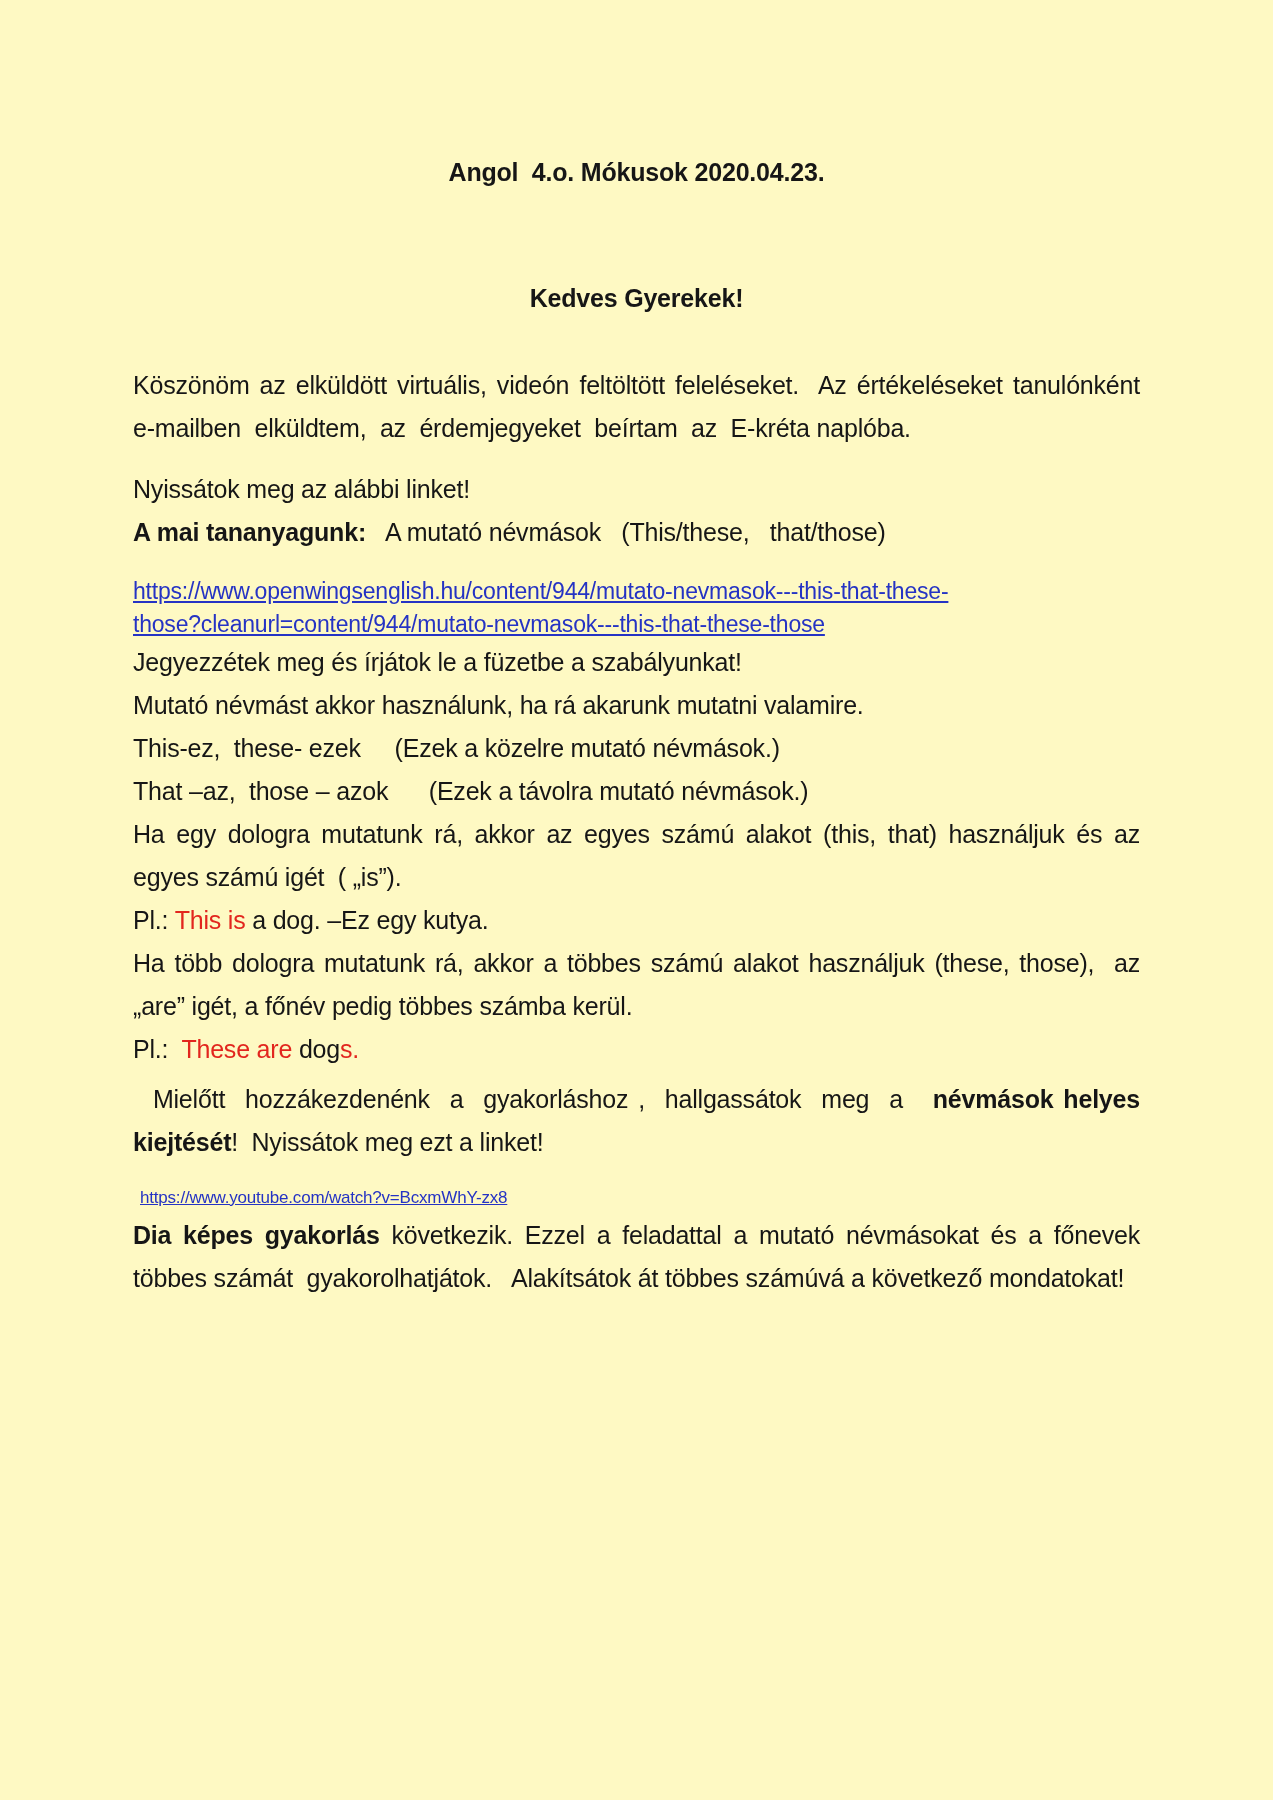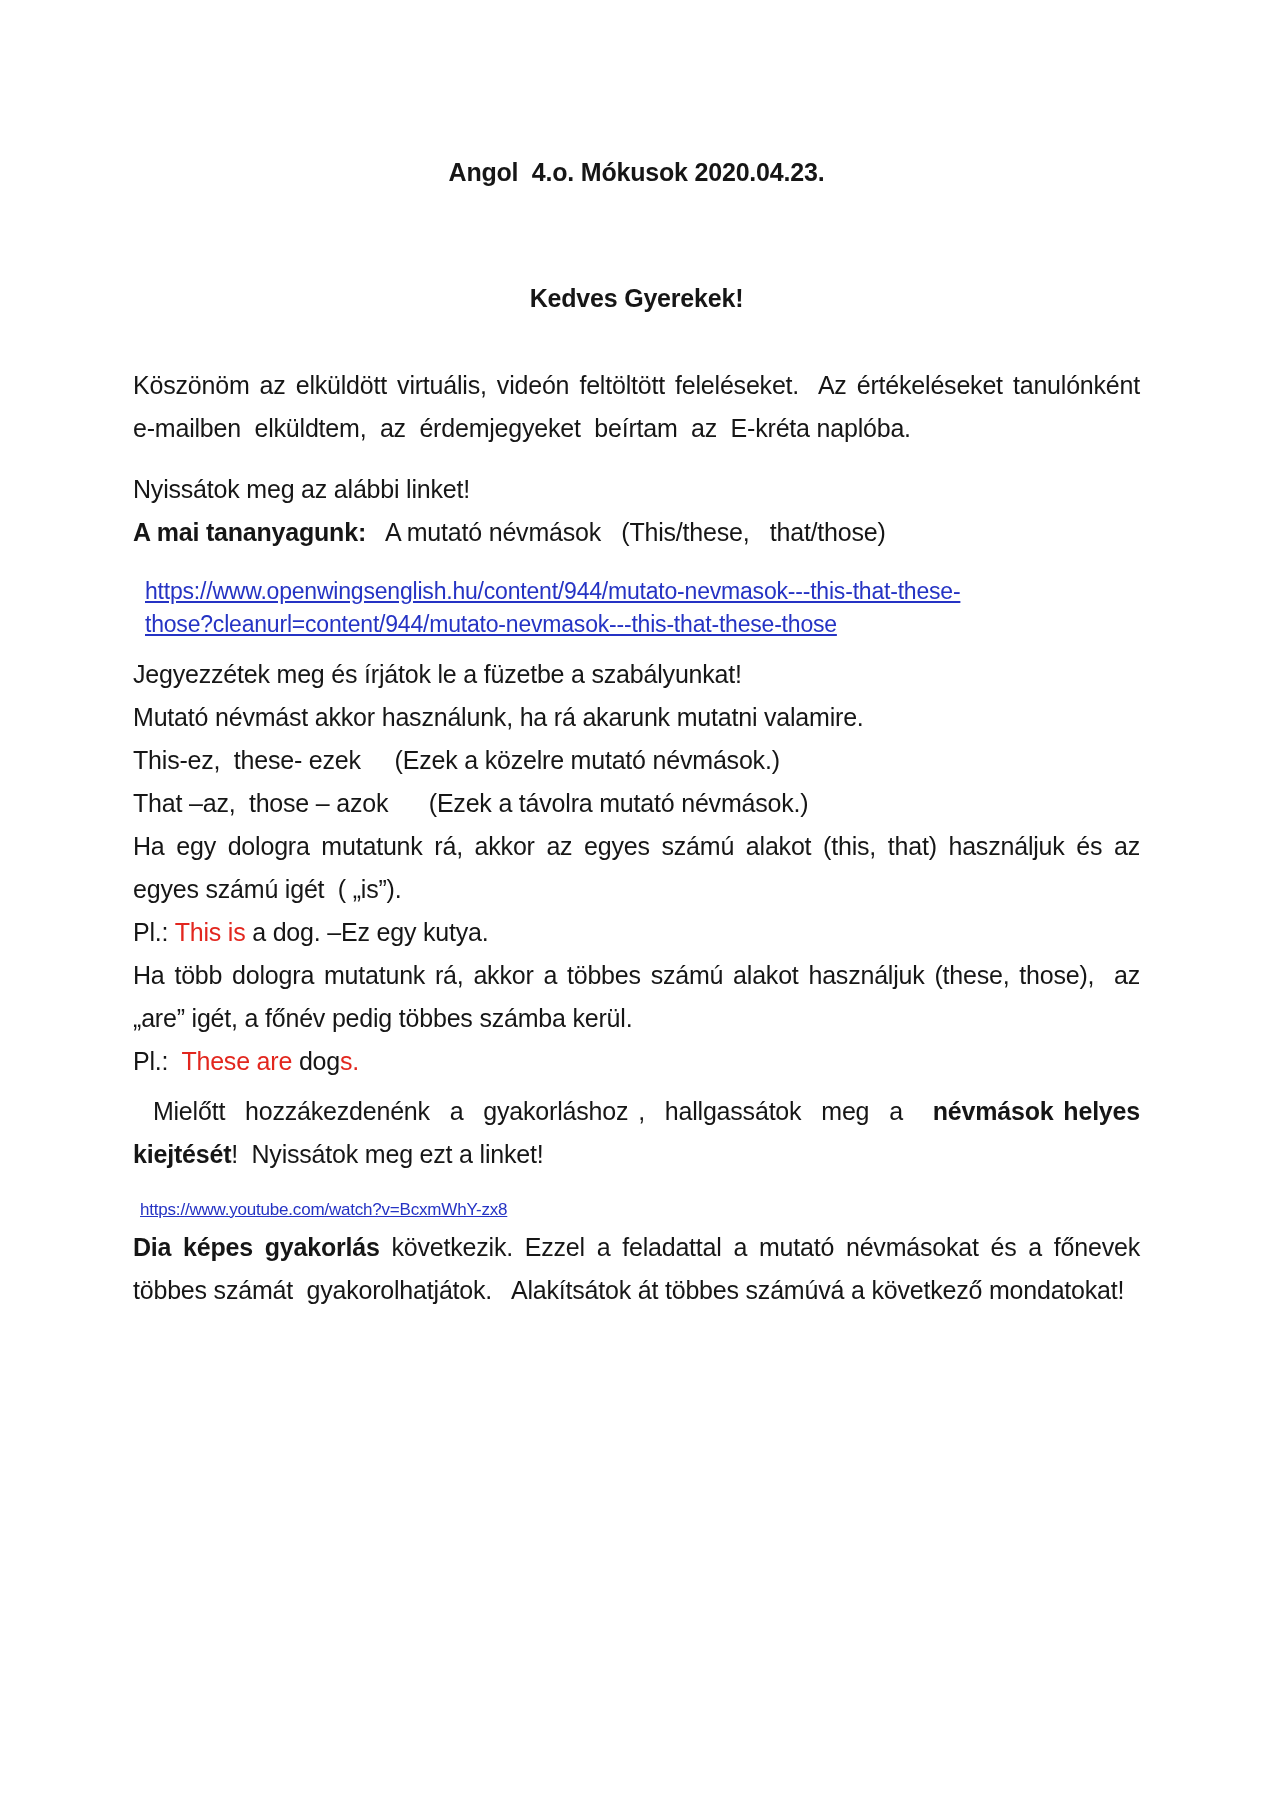--- a/index.html
+++ b/index.html
@@ -19,32 +19,32 @@
   .title,.greeting{
     text-align:center;
     font-weight:bold;
     white-space:pre-wrap;
   }
   .greeting{margin-top:83px;}
   .para{margin:0;text-align:justify;white-space:pre-wrap;}
   .intro{margin-top:44px;}
   .lesson{margin-top:18px;text-align:left;}
   .bold{font-weight:bold;}
-  .linkp{margin:12px;margin-top:21px;font-size:23px;line-height:33px;text-align:left;white-space:pre-wrap;}
+  .linkp{margin:0;margin-top:21px;font-size:23px;line-height:33px;text-align:left;white-space:pre-wrap;}
   .doclink{color:var(--link,#2533C4);text-decoration:underline;cursor:pointer;}
   .rules{}
   .mielott{margin-top:7px;}
   .ytp{margin:0;margin-top:17px;padding-left:7px;font-size:17px;line-height:33px;text-align:left;white-space:pre-wrap;}
   .dia{}
   .red{color:var(--red,#E2261E);}
 </style>
 </head>
 <body>
 
-<div class="page" style="--text: #161616; --link: #2533C4; --red: #E2261E; background: #ffffff;">
+<div class="page" style="--text: #161616; --link: #2533C4; --red: #E2261E; background: #fef9c3;">
   <div class="title">Angol  4.o. Mókusok 2020.04.23.</div>
   <div class="greeting">Kedves Gyerekek!</div>
 
   <p class="para intro">Köszönöm az elküldött virtuális, videón feltöltött feleléseket.  Az értékeléseket tanulónként  e-mailben  elküldtem,  az  érdemjegyeket  beírtam  az  E-kréta naplóba.</p>
 
   <div class="para lesson"><div>Nyissátok meg az alábbi linket!</div><div><span class="bold">A mai tananyagunk:</span><span>   A mutató névmások   (This/these,   that/those)</span></div></div>
 
   <p class="linkp"><a class="doclink" href="#"><span>https://www.openwingsenglish.hu/content/944/mutato-nevmasok---this-that-these-</span><br><span>those?cleanurl=content/944/mutato-nevmasok---this-that-these-those</span></a></p>
 
   <p class="para rules"><span>Jegyezzétek meg és írjátok le a füzetbe a szabályunkat!</span><br><span>Mutató névmást akkor használunk, ha rá akarunk mutatni valamire.</span><br><span>This-ez,  these- ezek     (Ezek a közelre mutató névmások.)</span><br><span>That –az,  those – azok      (Ezek a távolra mutató névmások.)</span><br><span>Ha egy dologra mutatunk rá, akkor az egyes számú alakot (this, that) használjuk és az egyes számú igét  ( „is”).</span><br><span><span>Pl.: </span><span class="red">This is</span><span> a dog. –Ez egy kutya.</span></span><br><span>Ha több dologra mutatunk rá, akkor a többes számú alakot használjuk (these, those),  az „are” igét, a főnév pedig többes számba kerül.</span><br><span><span>Pl.:  </span><span class="red">These are</span><span> dog</span><span class="red">s.</span></span></p>

